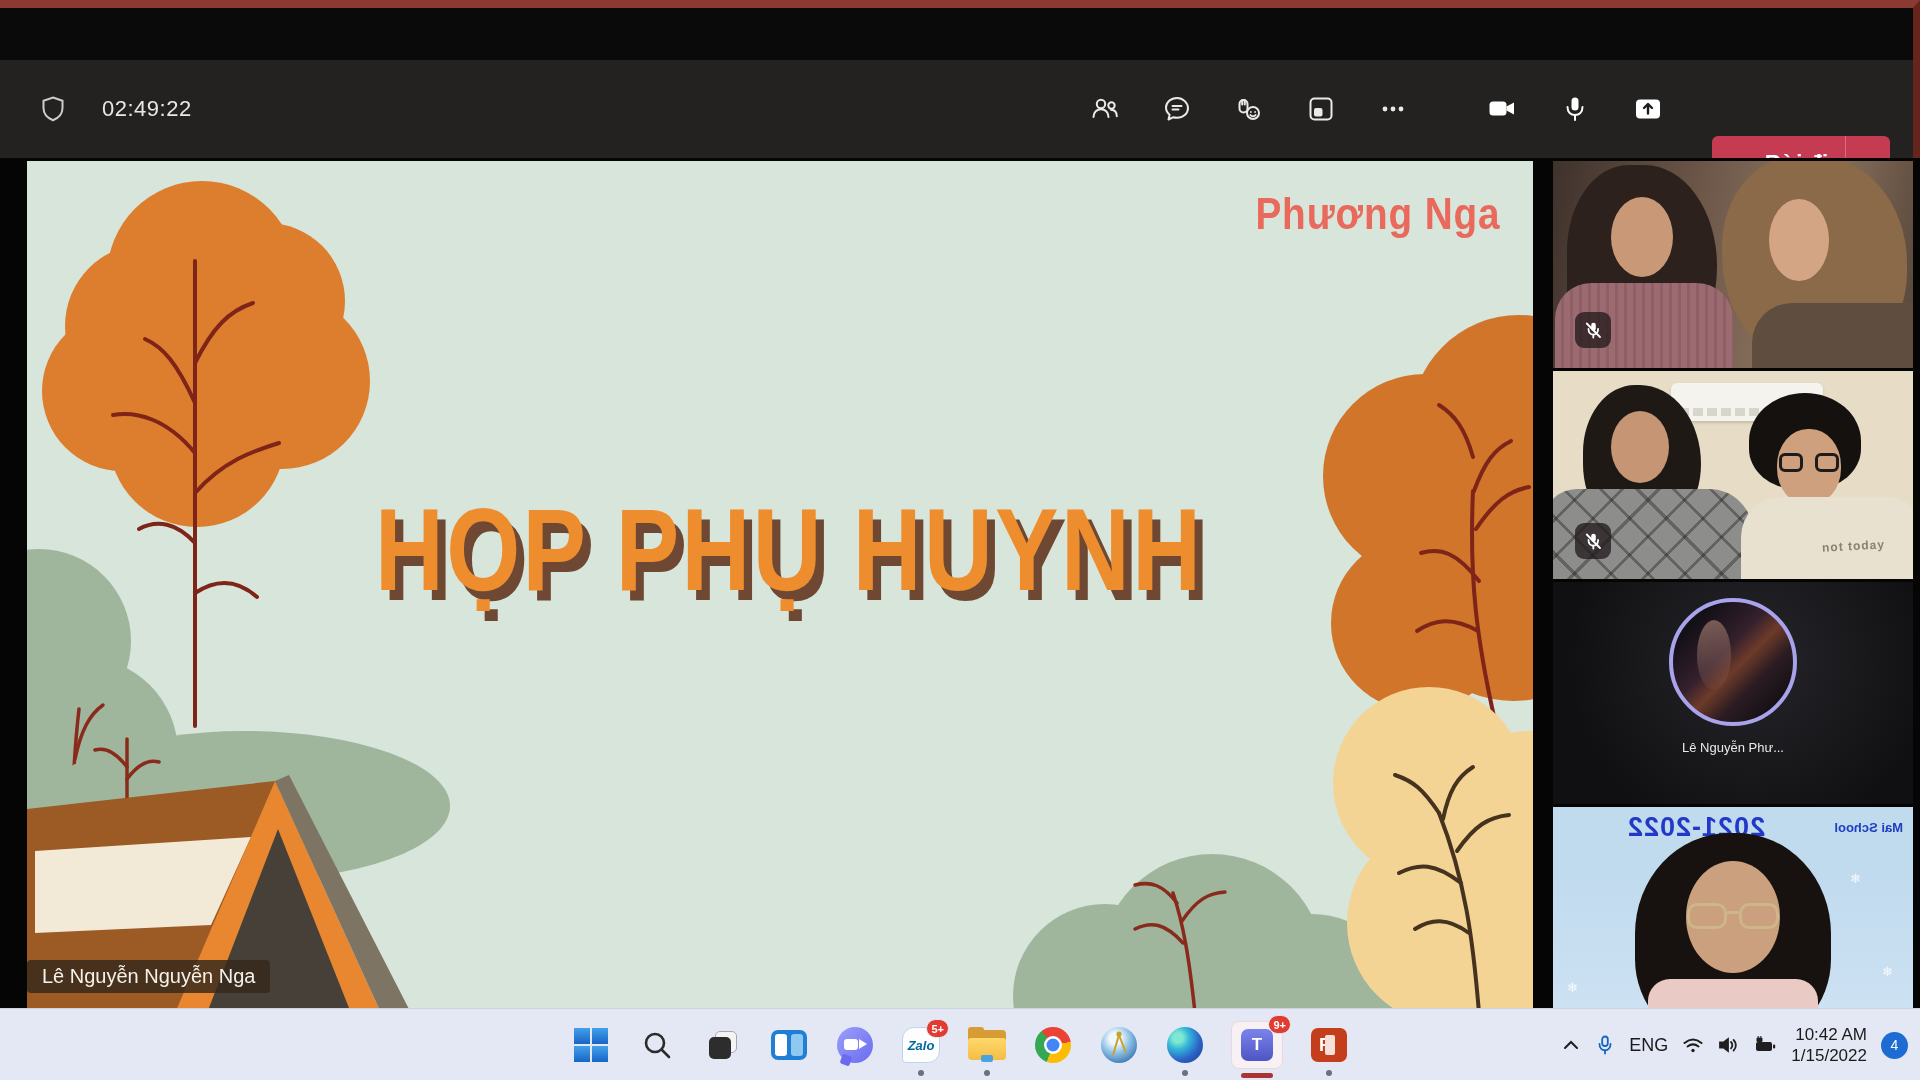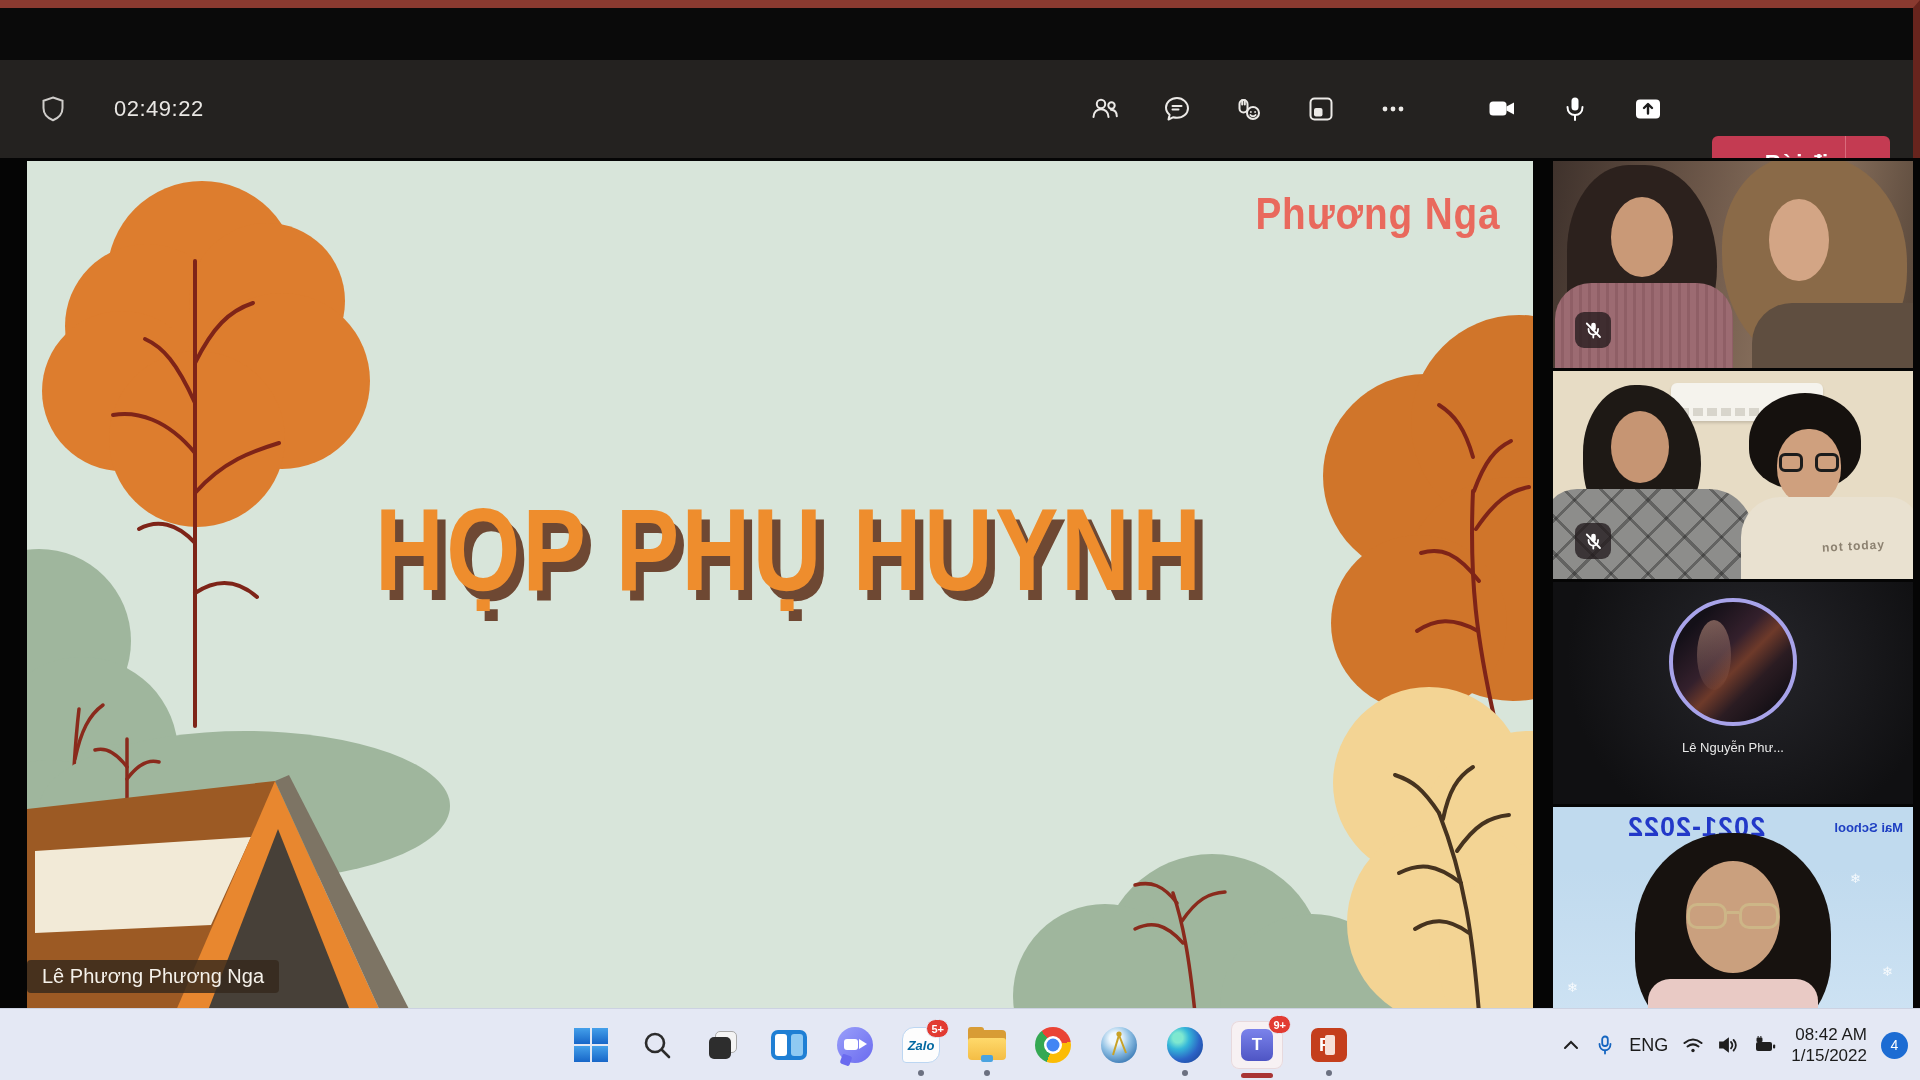--- a/index.html
+++ b/index.html
@@ -11,21 +11,21 @@
             border-top:8px solid #8a3a30; border-right:7px solid #67241d; }
   .titlebar { position:absolute; left:0; top:8px; width:1913px; height:44px; background:#0d0d0d; }
   .title { position:absolute; left:0; right:0; top:0; height:44px; line-height:44px; text-align:center;
            color:#f2f2f2; font-size:20px; }
   .win-controls { position:absolute; right:0; top:0; height:44px; display:flex; }
   .win-btn { width:60px; height:44px; display:flex; align-items:center; justify-content:center; cursor:default; }
   .win-btn svg { stroke:#e8e8e8; stroke-width:1.5; fill:none; }
 
   
   .toolbar { position:absolute; left:0; top:52px; width:1913px; height:98px; background:#242220; }
-  .tb-left { position:absolute; left:38px; top:0; height:98px; display:flex; align-items:center; gap:46px; }
+  .tb-left { position:absolute; left:38px; top:0; height:98px; display:flex; align-items:center; gap:34px; }
   .timer { color:#e9e7e4; font-size:22px; letter-spacing:0.5px; }
   .tb-icons { position:absolute; left:1083px; top:0; height:98px; display:flex; align-items:center; gap:28px; }
   .tb-devices { position:absolute; left:1480px; top:0; height:98px; display:flex; align-items:center; gap:29px; }
   .tb-icon { width:44px; height:44px; display:flex; align-items:center; justify-content:center; border-radius:6px; }
   .tb-icon svg { stroke:#eceae7; stroke-width:2; fill:none; stroke-linecap:round; stroke-linejoin:round; }
   .leave-btn { position:absolute; left:1712px; top:76px; width:178px; height:54px; background:#c43b52; border-radius:6px;
                display:flex; align-items:center; }
   .leave-main { flex:1; display:flex; align-items:center; justify-content:center; gap:10px; height:100%; }
   .leave-label { color:#fff; font-size:22px; font-weight:700; }
   .leave-divider { width:1px; height:54px; background:#d9germ6b7c; background:#d96b7c; }
@@ -359,21 +359,21 @@
             <path d="M1452,852 C1446,778 1438,718 1412,652"></path>
             <path d="M1434,722 C1408,702 1392,702 1372,712"></path>
             <path d="M1430,690 C1448,664 1462,656 1482,654"></path>
             <path d="M1442,772 C1420,756 1404,758 1388,768"></path>
             <path d="M1416,658 C1422,630 1430,616 1446,606"></path>
             <path d="M1412,652 C1396,628 1386,620 1368,614"></path>
           </g>
         </svg>
         <div class="corner-tag">Phương Nga</div>
         <div class="slide-title">HỌP PHỤ HUYNH</div>
-        <div class="presenter-label">Lê Phương Phương Nga</div>
+        <div class="presenter-label">Lê Nguyễn Nguyễn Nga</div>
       </div>
 
       <div class="tile tile1">
         <div class="t1-bg"></div>
         <div class="t1-hairR"></div>
         <div class="t1-faceR"></div>
         <div class="t1-bodyR"></div>
         <div class="t1-hairL"></div>
         <div class="t1-faceL"></div>
         <div class="t1-bodyL"></div>
@@ -552,20 +552,20 @@
         <path d="M15.6,4 c3,3 3,7.5 0,10.5"></path>
       </svg>
       <svg width="23" height="18">
         <rect x="2" y="6" width="16" height="9" rx="2" fill="#1f1f1f"></rect>
         <rect x="19" y="8.5" width="2.2" height="4" rx="1" fill="#1f1f1f"></rect>
         <rect x="2.5" y="1.5" width="6" height="4.5" rx="1.2" fill="#1f1f1f"></rect>
         <line x1="4.2" y1="0.2" x2="4.2" y2="1.5" stroke="#1f1f1f" stroke-width="1.4"></line>
         <line x1="6.8" y1="0.2" x2="6.8" y2="1.5" stroke="#1f1f1f" stroke-width="1.4"></line>
       </svg>
       <div class="clock">
-        <div>08:42 AM</div>
+        <div>10:42 AM</div>
         <div>1/15/2022</div>
       </div>
       <div class="notif-badge">4</div>
     </div>
   </div>
 
 </div>
 
 </body></html>

